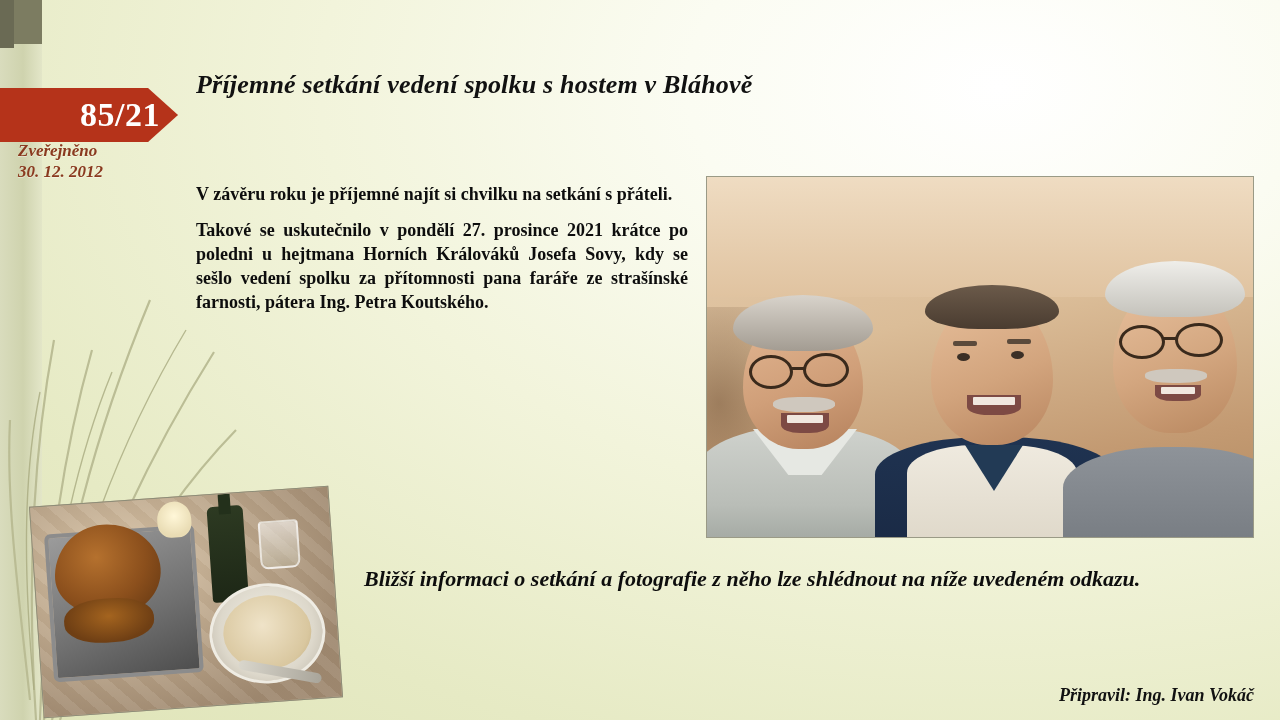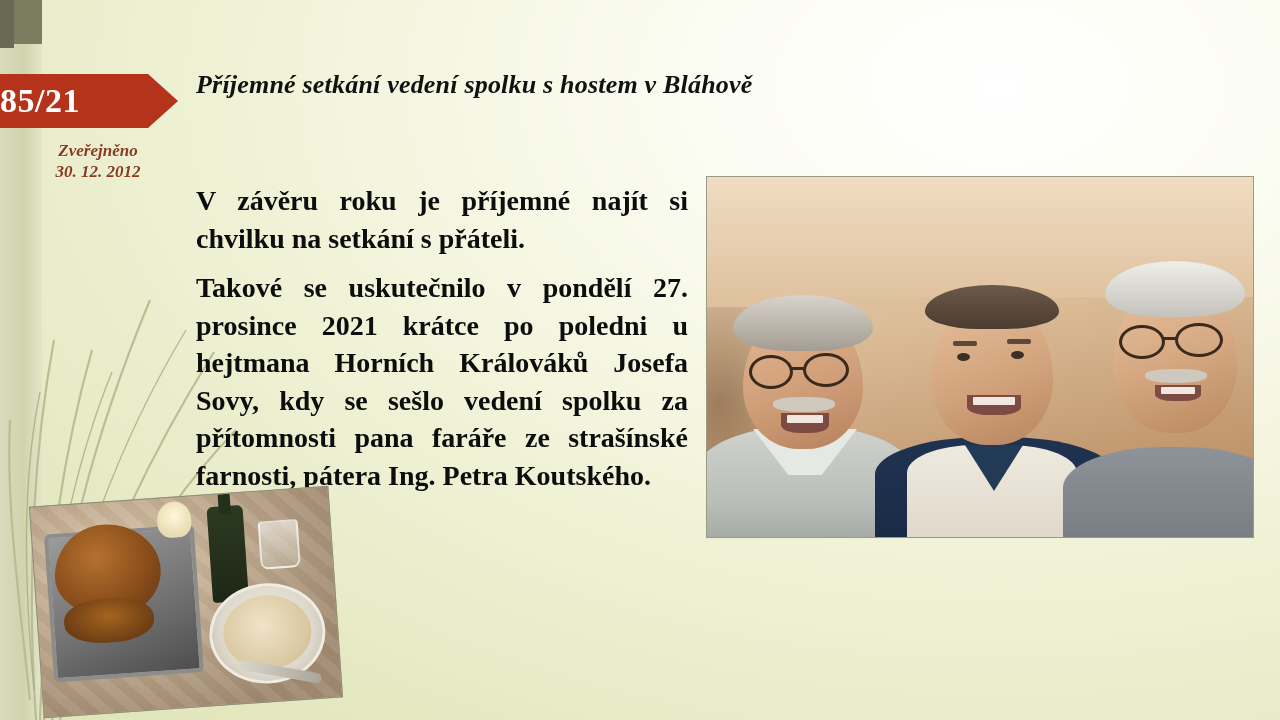--- a/index.html
+++ b/index.html
@@ -38,43 +38,43 @@
     width: 42px; height: 44px;
     background: #7c7c61;
   }
 
   
   .grass { position: absolute; left: 0; top: 0; width: 320px; height: 720px; pointer-events: none; }
 
   
   .ribbon {
     position: absolute;
-    left: 0; top: 74px;
+    left: 0; top: 88px;
     width: 178px; height: 54px;
     background: #b5331a;
     display: flex;
     align-items: center;
-    justify-content: flex-start;
+    justify-content: flex-end;
     clip-path: polygon(0 0, 148px 0, 178px 50%, 148px 100%, 0 100%);
     box-shadow: 0 1px 2px rgba(0,0,0,0.25);
   }
   .ribbon-text {
     color: #ffffff;
     font-family: "Liberation Serif", serif;
     font-weight: bold;
     font-size: 34px;
     letter-spacing: 0.5px;
     padding-right: 18px;
   }
 
   .pub-block {
     position: absolute;
     left: 18px; top: 140px;
     width: 160px;
-    text-align: center;
+    text-align: left;
     color: #8a3a1f;
     font-family: "Liberation Serif", serif;
     font-style: italic;
     font-weight: bold;
     font-size: 17px;
     line-height: 1.25;
     text-shadow: 0 1px 0 rgba(255,255,255,0.4);
   }
 
   
@@ -91,21 +91,21 @@
     white-space: nowrap;
   }
 
   
   .body-col {
     position: absolute;
     left: 196px; top: 182px;
     width: 492px;
     font-family: "Liberation Serif", serif;
     font-weight: bold;
-    font-size: 28px;
+    font-size: 18px;
     line-height: 1.34;
     color: #0d0d0d;
     text-align: justify;
   }
   .body-col p { margin: 0; }
   .body-col p.gap { margin-top: 12px; }
 
   .note {
     position: absolute;
     left: 364px; top: 562px;
@@ -296,21 +296,23 @@
     <div>30. 12. 2012</div>
   </div>
 
   <div class="title">Příjemné setkání vedení spolku s hostem v Bláhově</div>
 
   <div class="body-col">
     <p>V závěru roku je příjemné najít si chvilku na setkání s přáteli.</p>
     <p class="gap">Takové se uskutečnilo v pondělí 27. prosince 2021 krátce po poledni u hejtmana Horních Králováků Josefa Sovy, kdy se sešlo vedení spolku za přítomnosti  pana faráře ze strašínské farnosti, pátera Ing. Petra Koutského.</p>
   </div>
 
-
+  <div class="note">Bližší informaci o setkání  a fotografie z něho lze shlédnout na níže uvedeném odkazu.</div>
+
+  <div class="footer">Připravil: Ing.  Ivan Vokáč</div>
 
   <div class="photo-main" role="img">
     <div class="wall2"></div>
     <div class="ceil"></div>
     <div class="dark-left"></div>
 
     <div class="m" id="man-left">
       <div class="torso"></div>
       <div class="collar"></div>
       <div class="head"></div>

